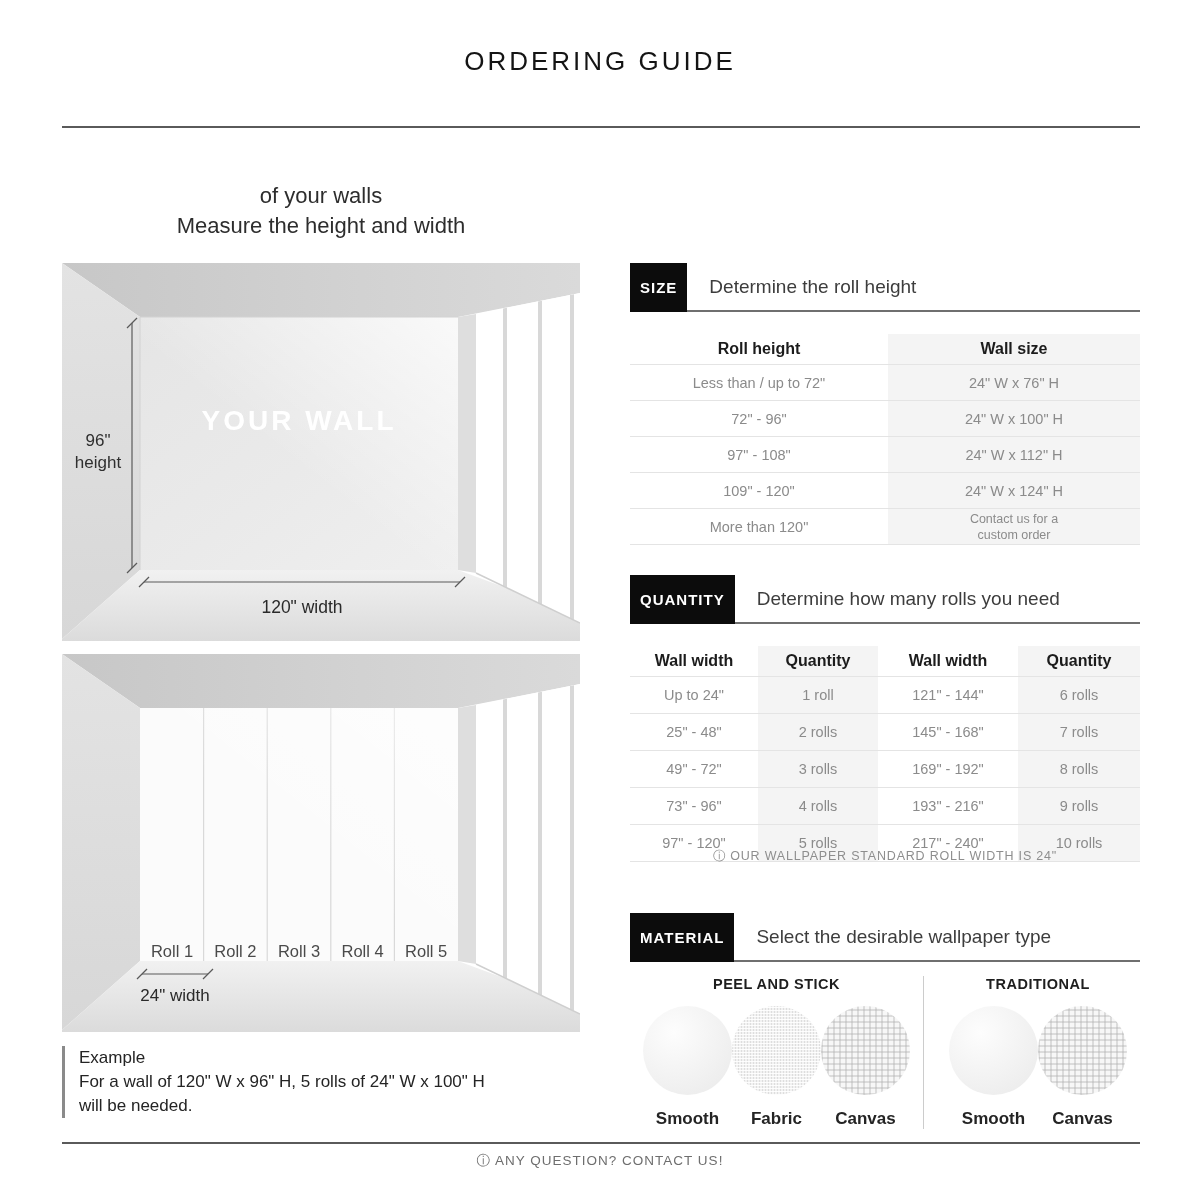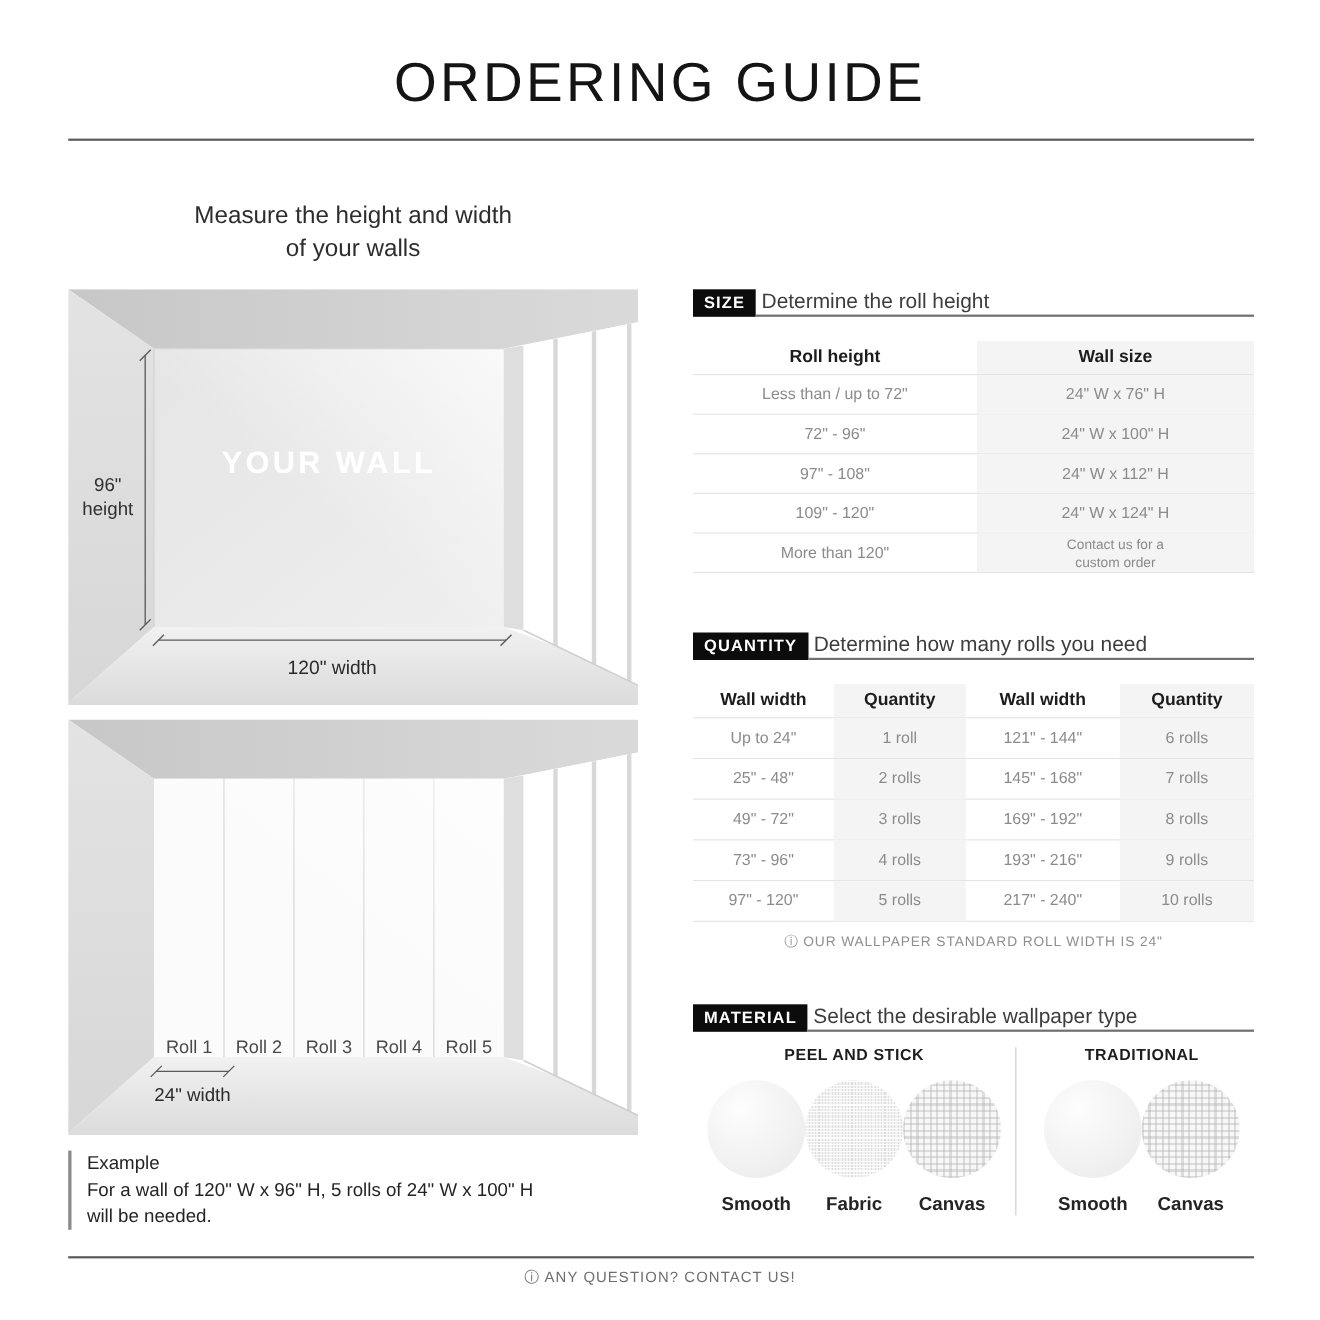--- a/index.html
+++ b/index.html
@@ -1,21 +1,21 @@
 <!DOCTYPE html>
 <html><head>
 <meta charset="utf-8">
 <style>
   html,body{margin:0;padding:0;background:#ffffff;}
   .canvas{position:relative;width:1200px;height:1200px;background:#ffffff;overflow:hidden;
           font-family:"Liberation Sans", sans-serif;color:#222;}
 
   
   .title{position:absolute;top:46px;left:0;width:100%;margin:0;text-align:center;
-         font-size:50px;font-weight:500;letter-spacing:3px;color:#141414;}
+         font-size:26px;font-weight:500;letter-spacing:3px;color:#141414;}
   .hr{position:absolute;left:62px;width:1078px;height:2px;background:#5a5a5a;}
   .top-hr{top:126px;}
   .footer-hr{top:1142px;}
 
   
   .left-heading{position:absolute;left:62px;top:181px;width:518px;text-align:center;
                 font-size:22px;line-height:30px;font-weight:500;color:#2d2d2d;}
   .right-heading{position:absolute;left:625px;top:186px;width:515px;text-align:center;
                  font-size:22px;font-weight:500;color:#2d2d2d;}
 
@@ -30,22 +30,22 @@
   .example-text{font-size:17px;line-height:24px;color:#242424;}
 
   
   .section{position:absolute;left:630px;width:510px;}
   .size-section{top:263px;}
   .quantity-section{top:575px;}
   .material-section{top:913px;}
 
   .badge-row{display:flex;align-items:stretch;}
   .badge{background:#0c0c0c;color:#ffffff;font-weight:700;font-size:15px;letter-spacing:1px;
-         padding:4px 10px;display:flex;align-items:center;}
-  .subtitle{flex:1;display:flex;align-items:center;padding-left:5px;
+         padding:16px 10px;display:flex;align-items:center;}
+  .subtitle{flex:1;display:flex;align-items:center;padding-left:22px;
             font-size:19px;color:#3d3d3d;border-bottom:2px solid #6f6f6f;}
 
   .tbl{margin-top:22px;}
   .trow{display:flex;border-bottom:1px solid #e4e4e4;}
   .thead .tcell{font-weight:700;font-size:16px;color:#1c1c1c;}
   .tcell{display:flex;align-items:center;justify-content:center;text-align:center;
          font-size:14.5px;color:#8b8b8b;}
   .thead .tcell{height:30px;}
   .tdata .tcell{height:35px;}
   .gray{background:#f4f4f4;}
@@ -89,22 +89,22 @@
 </style>
 </head>
 <body>
 
 <div class="canvas">
 
   <h1 class="title">ORDERING GUIDE</h1>
   <div class="hr top-hr"></div>
 
   <div class="left-heading">
+    <div>of your walls</div>
     <div>Measure the height and width</div>
-    <div>of your walls</div>
   </div>
 
   <div class="room room1">
     <svg viewBox="0 0 518 378" width="518" height="378">
       <defs>
         <linearGradient id="r1ceil" x1="0" y1="0" x2="1" y2="0">
           <stop offset="0" stop-color="#c7c7c7"></stop>
             <stop offset="1" stop-color="#dadada"></stop>
         </linearGradient>
         <linearGradient id="r1lwall" x1="0" y1="0" x2="0" y2="1">

